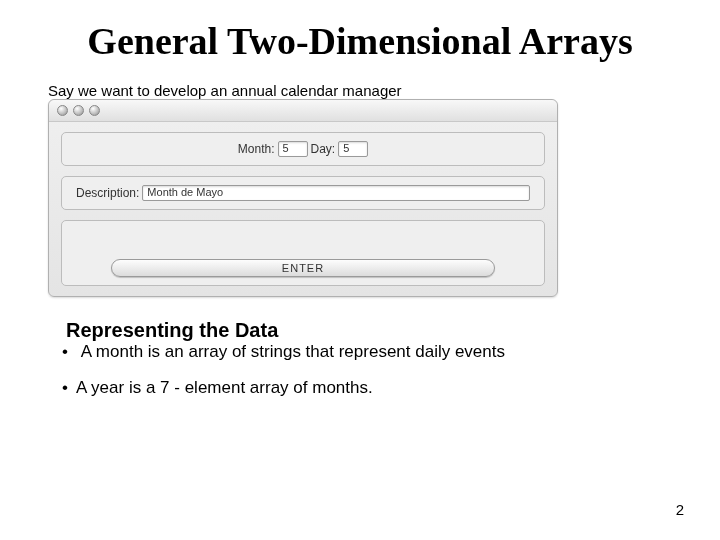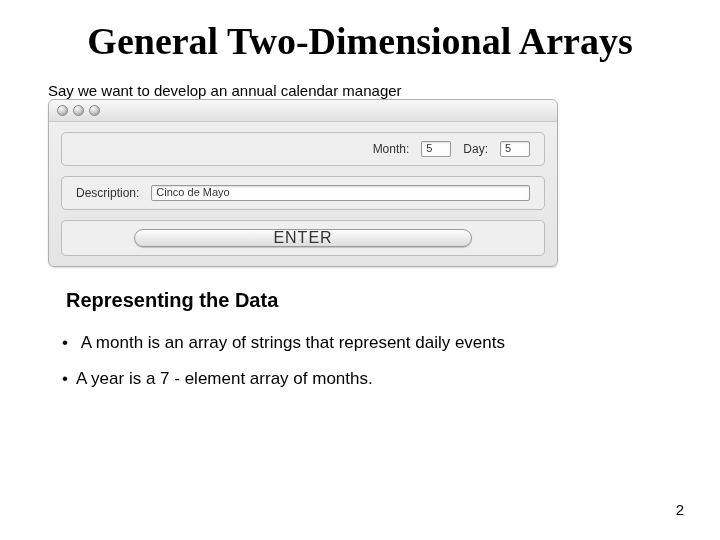--- a/index.html
+++ b/index.html
@@ -48,57 +48,58 @@
     border: 1px solid #888;
   }
   .panel {
     margin: 10px 12px;
     border: 1px solid #bcbcbc;
     border-radius: 5px;
     background: #efefef;
     padding: 8px 14px;
     display: flex;
     align-items: center;
-    gap: 12px;
+    gap: 3px;
     font-size: 12px;
     color: #333;
     font-family: "Lucida Grande", Arial, sans-serif;
   }
-  .panel.first { justify-content: flex-end; }
+  .panel.first { justify-content: center; }
   .panel.enter { justify-content: center; }
   .aqua-input {
     border: 1px solid #9a9a9a;
     background: #fff;
     border-radius: 2px;
     height: 16px;
     padding: 0 4px;
     font-size: 11px;
     color: #333;
     box-shadow: inset 0 1px 2px rgba(0,0,0,0.15);
   }
   .small-in { width: 30px; text-align: left; }
   .desc-in { flex: 1; height: 16px; }
   .aqua-btn {
     border: 1px solid #9a9a9a;
     border-radius: 10px;
     background: linear-gradient(#fdfdfd, #dcdcdc);
-    font-size: 16px;
+    font-size: 11px;
     letter-spacing: 1px;
     color: #333;
     height: 18px;
-    width: 338px;
+    width: 384px;
     text-align: center;
     line-height: 16px;
     box-shadow: 0 1px 1px rgba(0,0,0,0.2);
+    margin-top: 30px;
   }
   .subhead {
     font-size: 20px;
     margin-top: 22px;
     margin-left: 18px;
-    margin-bottom: 21px;
+    margin-bottom: 0;
   }
   .bullet {
     font-size: 17px;
     margin-left: 14px;
     margin-bottom: 16px;
   }
   .bullet .dot { display:inline-block; width: 14px; }
   .pagenum {
     position: absolute;
     right: 36px;
@@ -120,21 +121,21 @@
     <span class="traffic"></span>
   </div>
   <div class="panel first">
     <span>Month:</span>
     <span class="aqua-input small-in">5</span>
     <span>Day:</span>
     <span class="aqua-input small-in">5</span>
   </div>
   <div class="panel">
     <span>Description:</span>
-    <span class="aqua-input desc-in">Cinco de Mayo</span>
+    <span class="aqua-input desc-in">Month de Mayo</span>
   </div>
   <div class="panel enter">
     <span class="aqua-btn">ENTER</span>
   </div>
 </div>
 
 <h2 class="subhead">Representing the Data</h2>
 
 <p class="bullet"><span class="dot">•</span>&nbsp;<span>A month is an array of strings that represent daily events</span></p>
 <p class="bullet"><span class="dot">•</span><span>A year is a 7 - element array of months.</span></p>

